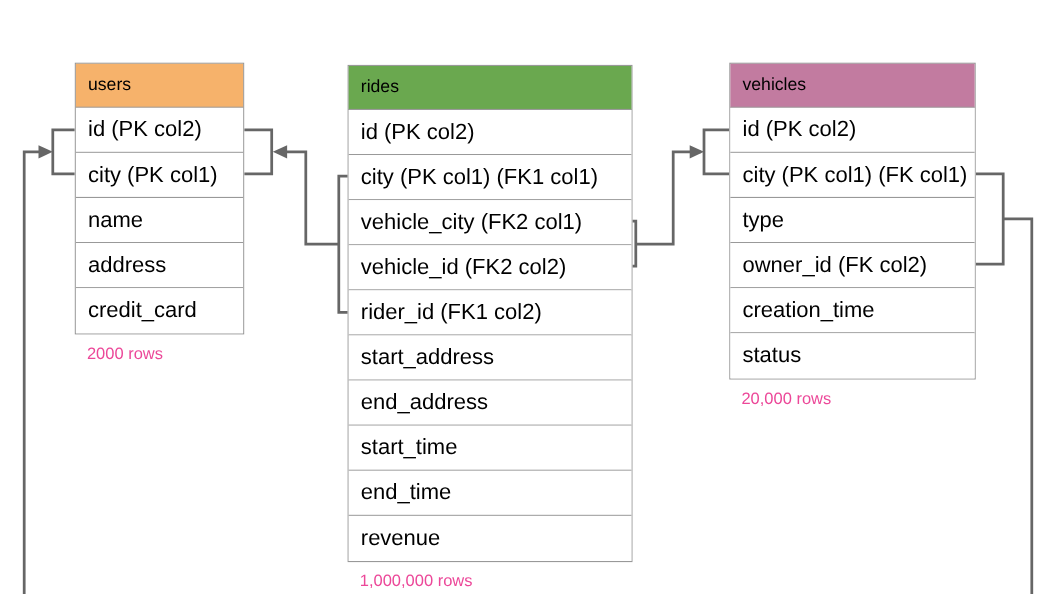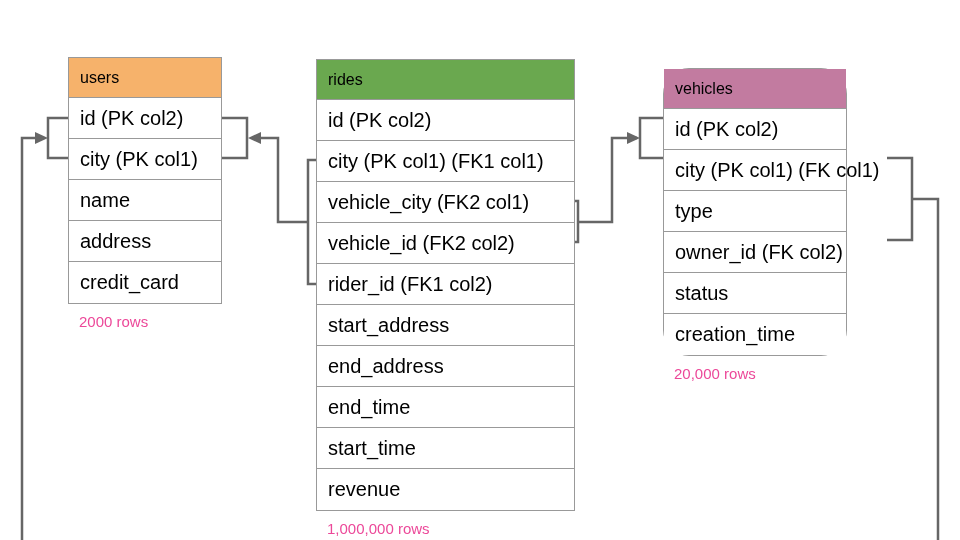--- a/index.html
+++ b/index.html
@@ -53,21 +53,21 @@
     left: 10px;
     margin-top: 10px;
     font-size: 15px;
     color: #ec4899;
     white-space: nowrap;
   }
 
   
   .t-users    { left: 68px;  top: 13px; width: 154px; }
   .t-rides    { left: 316px; top: 15px; width: 259px; }
-  .t-vehicles { left: 663px; top: 24px; width: 184px; border-radius: 26px; }
+  .t-vehicles { left: 663px; top: 13px; width: 224px; }
 </style>
 </head>
 <body>
 
 <div class="canvas">
 
   <svg class="connectors" viewBox="0 0 960 540" fill="none" stroke="#666666" stroke-width="2.5">
 
     <g>
       <polyline points="222,74 247,74 247,114 222,114"></polyline>
@@ -106,33 +106,33 @@
   <div class="db-table t-rides">
     <div class="thead" style="background: rgb(106, 168, 79);">rides</div>
     <div class="tbody">
         <div class="trow">id (PK col2)</div>
         <div class="trow">city (PK col1) (FK1 col1)</div>
         <div class="trow">vehicle_city (FK2 col1)</div>
         <div class="trow">vehicle_id (FK2 col2)</div>
         <div class="trow">rider_id (FK1 col2)</div>
         <div class="trow">start_address</div>
         <div class="trow">end_address</div>
+        <div class="trow">start_time</div>
         <div class="trow">end_time</div>
-        <div class="trow">start_time</div>
         <div class="trow">revenue</div>
       </div>
     <div class="rowcount">1,000,000 rows</div>
   </div>
 
   <div class="db-table t-vehicles">
     <div class="thead" style="background: rgb(194, 123, 160);">vehicles</div>
     <div class="tbody">
         <div class="trow">id (PK col2)</div>
         <div class="trow">city (PK col1) (FK col1)</div>
         <div class="trow">type</div>
         <div class="trow">owner_id (FK col2)</div>
+        <div class="trow">creation_time</div>
         <div class="trow">status</div>
-        <div class="trow">creation_time</div>
       </div>
     <div class="rowcount">20,000 rows</div>
   </div>
 
 </div>
 
 </body></html>

